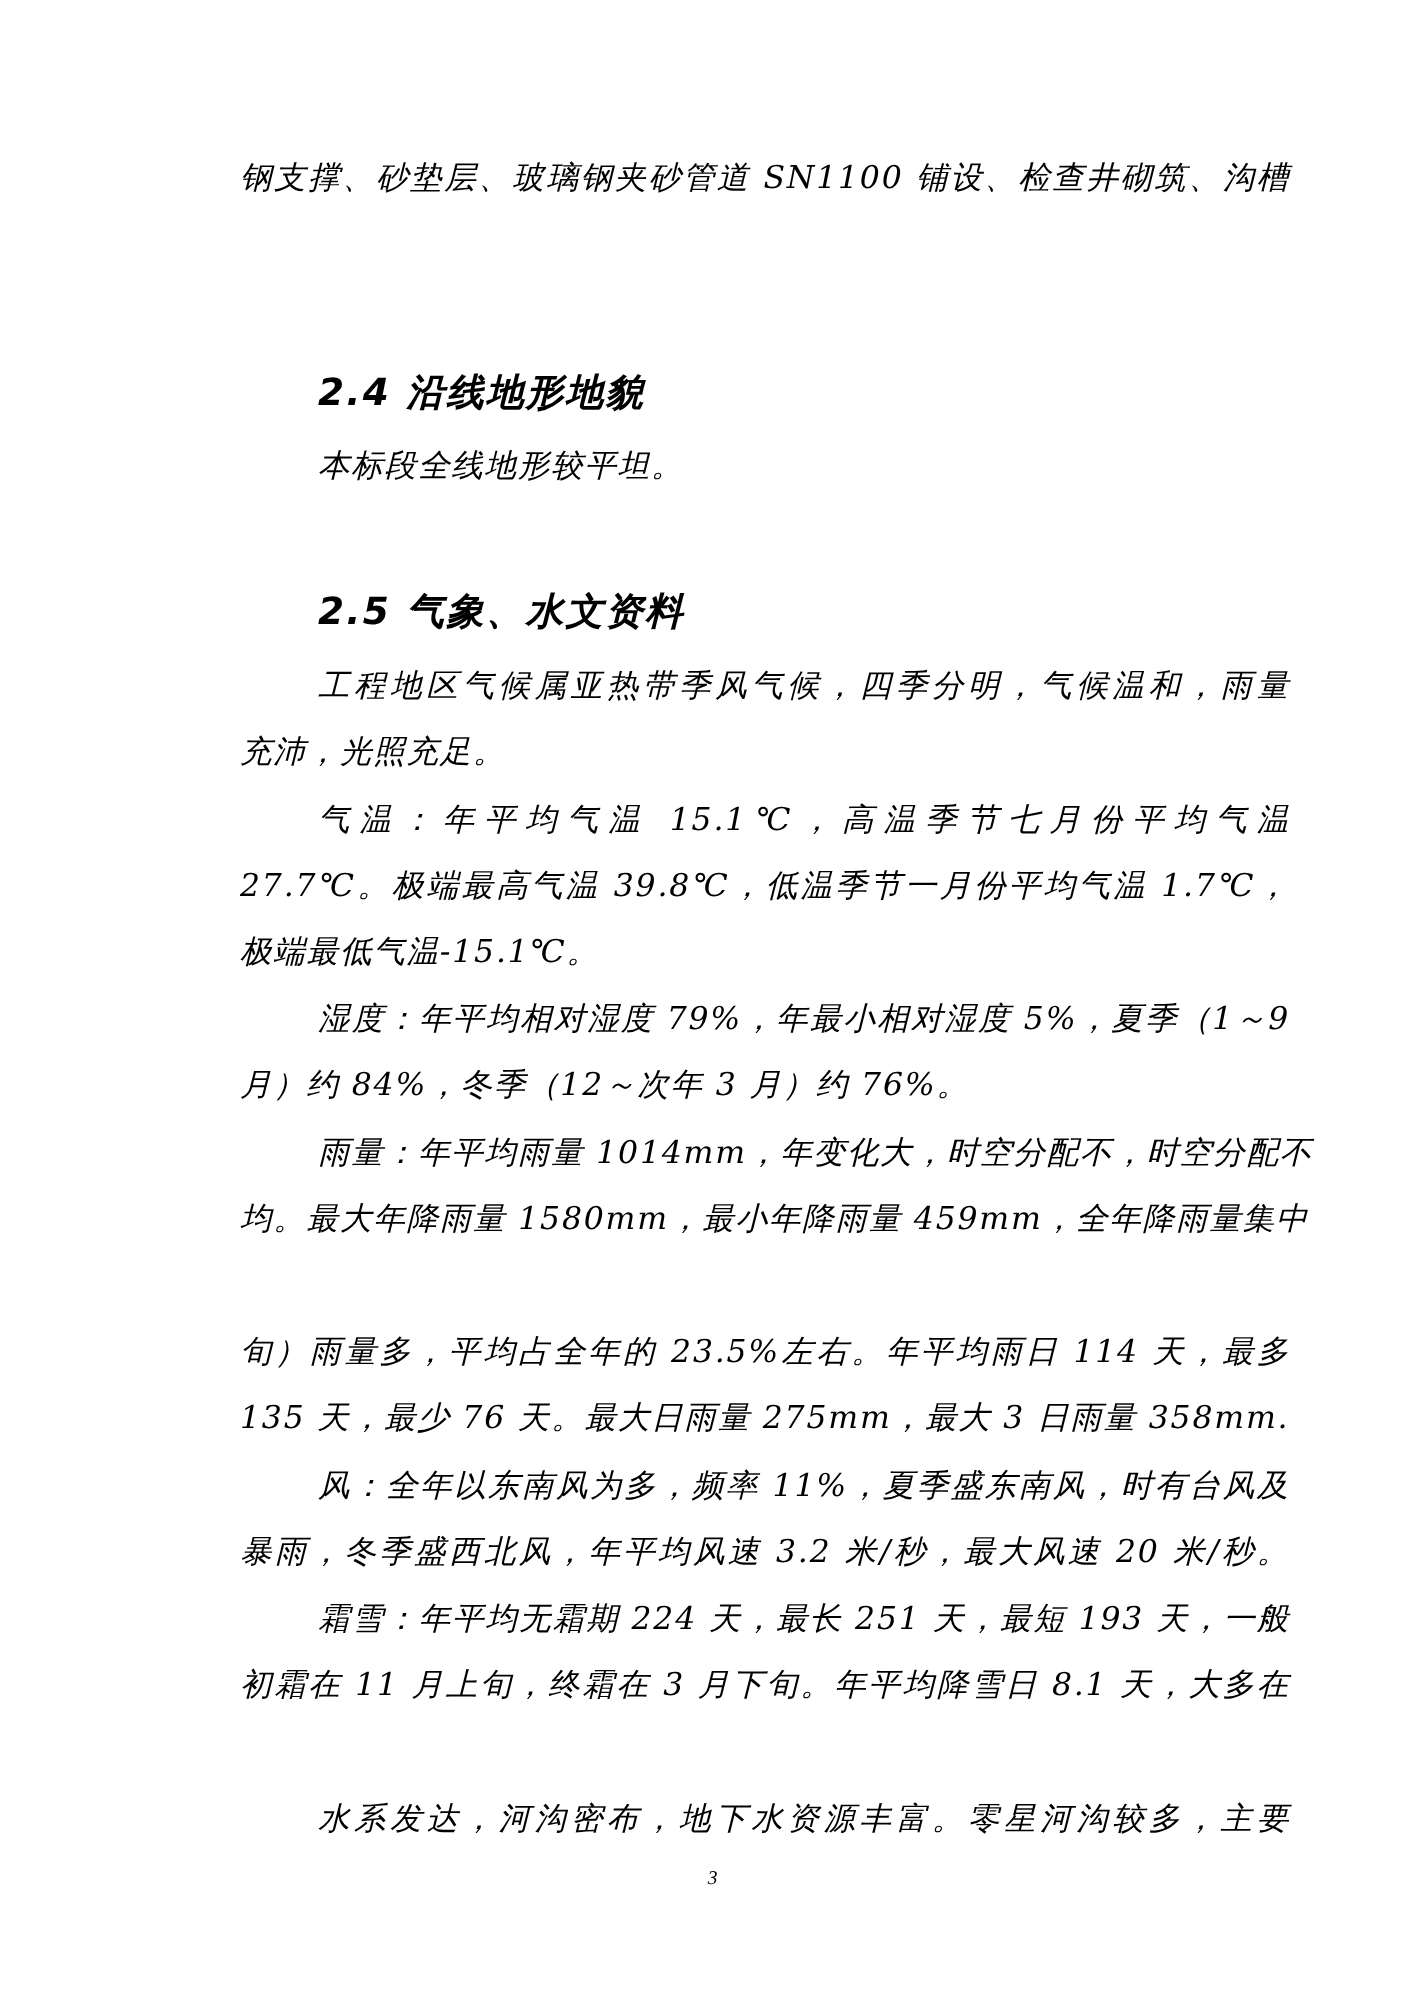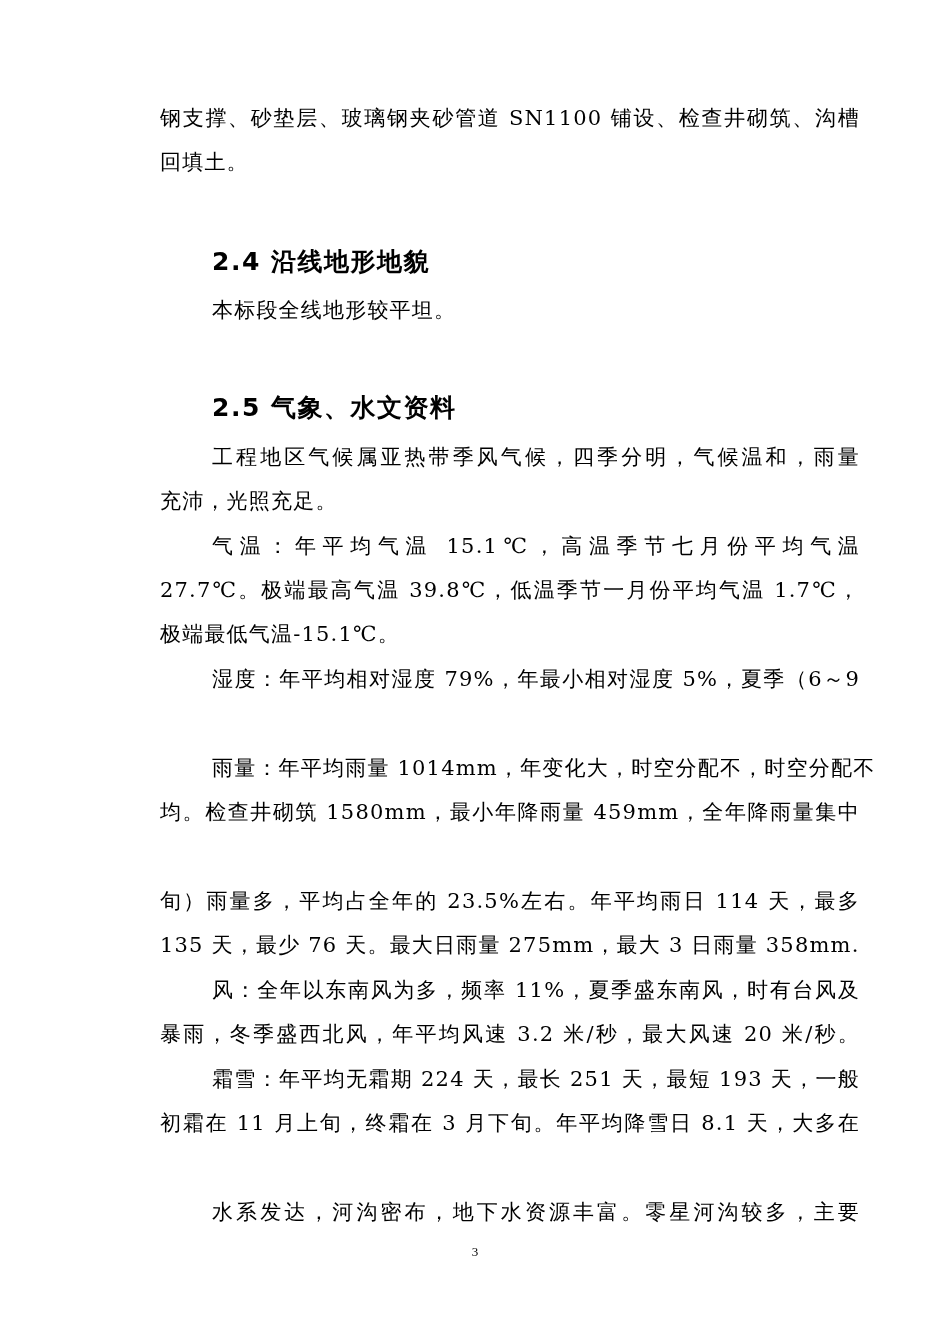--- a/index.html
+++ b/index.html
@@ -1,53 +1,53 @@
 <!DOCTYPE html>
 <html><head>
 <meta charset="utf-8">
 <style>
   html, body { margin: 0; padding: 0; background: #ffffff; }
   body { width: 950px; height: 1344px; position: relative; overflow: hidden;
          font-family: "DejaVu Serif", "Liberation Serif", serif; color: #000; }
-  .page { position: absolute; left: 0; top: 0; width: 950px; height: 1344px; background: #fff; }
+  .page { position: absolute; left: 0; top: 0; width: 950px; height: 1344px; background: #fff; font-style: italic; }
   .line { position: absolute; left: 160px; width: 700px; font-size: 21px; line-height: 28px;
           white-space: nowrap; letter-spacing: 1.2px; }
   .just { text-align: justify; text-align-last: justify; }
   .indent { left: 212px; width: 648px; }
   .heading { position: absolute; left: 212px; font-size: 25px; font-weight: bold; line-height: 28px;
              white-space: nowrap; letter-spacing: 1.5px;
              font-family: "DejaVu Sans", "Liberation Sans", sans-serif; }
   .pageno { position: absolute; left: 0; width: 950px; top: 1244px; text-align: center;
             font-size: 13px; font-family: "Liberation Serif", serif; }
 </style>
 </head>
 <body>
 
 <div class="page">
 
   <div class="line just" style="top:104px">钢支撑、砂垫层、玻璃钢夹砂管道 SN1100 铺设、检查井砌筑、沟槽</div>
-  <div class="line" style="top:148px">回填土。</div>
 
   <div class="heading" style="top:248px">2.4 沿线地形地貌</div>
 
   <div class="line indent" style="top:296px">本标段全线地形较平坦。</div>
 
   <div class="heading" style="top:394px">2.5 气象、水文资料</div>
 
   <div class="line" style="top:487px">充沛，光照充足。</div>
   <div class="line indent just" style="top:443px">工程地区气候属亚热带季风气候，四季分明，气候温和，雨量</div>
 
   <div class="line indent just" style="top:532px">气温：年平均气温 15.1℃，高温季节七月份平均气温</div>
   <div class="line just" style="top:576px">27.7℃。极端最高气温 39.8℃，低温季节一月份平均气温 1.7℃，</div>
   <div class="line" style="top:620px">极端最低气温-15.1℃。</div>
 
-  <div class="line indent just" style="top:665px">湿度：年平均相对湿度 79%，年最小相对湿度 5%，夏季（6～9</div>
+  <div class="line indent just" style="top:665px">湿度：年平均相对湿度 79%，年最小相对湿度 5%，夏季（1～9</div>
+  <div class="line" style="top:709px">月）约 84%，冬季（12～次年 3 月）约 76%。</div>
 
   <div class="line indent just" style="top:754px">雨量：年平均雨量 1014mm，年变化大，时空分配不，时空分配不</div>
-  <div class="line just" style="top:798px">均。检查井砌筑 1580mm，最小年降雨量 459mm，全年降雨量集中</div>
+  <div class="line just" style="top:798px">均。最大年降雨量 1580mm，最小年降雨量 459mm，全年降雨量集中</div>
   <div class="line just" style="top:887px">旬）雨量多，平均占全年的 23.5%左右。年平均雨日 114 天，最多</div>
   <div class="line" style="top:931px">135 天，最少 76 天。最大日雨量 275mm，最大 3 日雨量 358mm.</div>
 
   <div class="line indent just" style="top:976px">风：全年以东南风为多，频率 11%，夏季盛东南风，时有台风及</div>
   <div class="line just" style="top:1020px">暴雨，冬季盛西北风，年平均风速 3.2 米/秒，最大风速 20 米/秒。</div>
 
   <div class="line indent just" style="top:1065px">霜雪：年平均无霜期 224 天，最长 251 天，最短 193 天，一般</div>
   <div class="line just" style="top:1109px">初霜在 11 月上旬，终霜在 3 月下旬。年平均降雪日 8.1 天，大多在</div>
 
   <div class="line indent just" style="top:1198px">水系发达，河沟密布，地下水资源丰富。零星河沟较多，主要</div>

